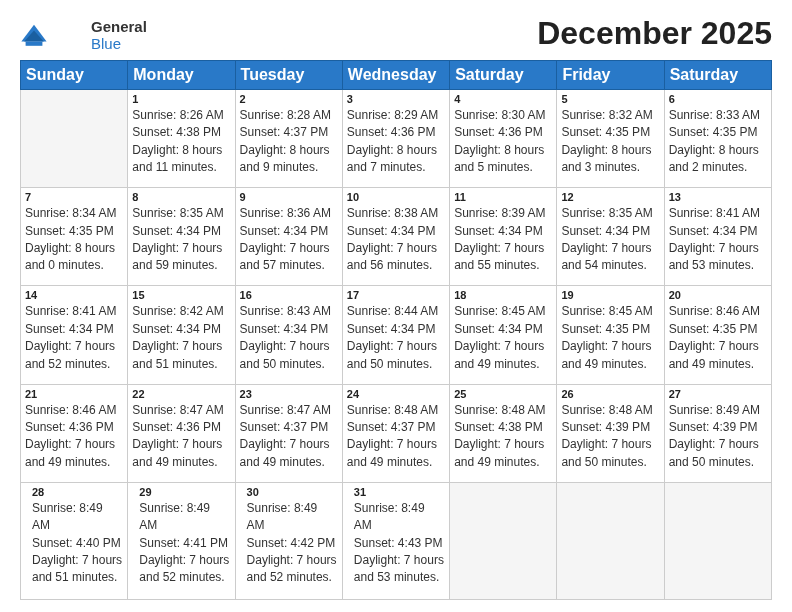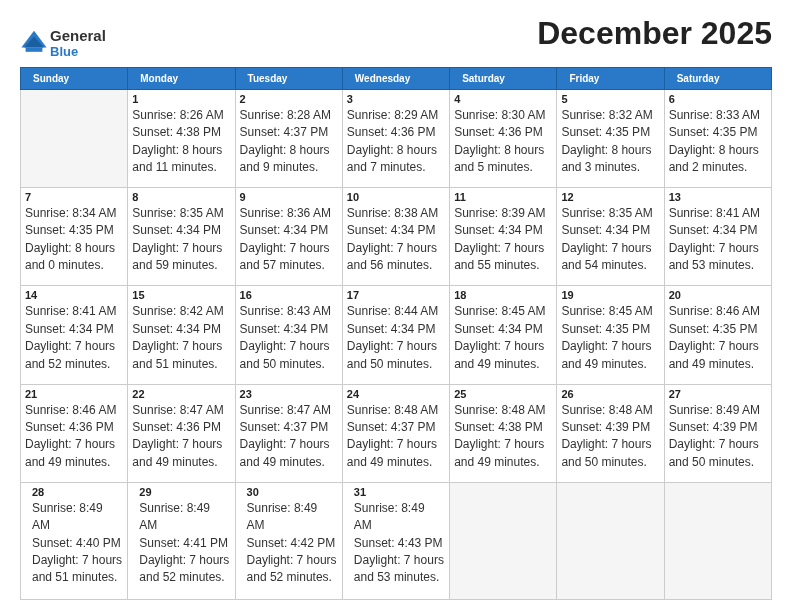--- a/index.html
+++ b/index.html
@@ -18,35 +18,37 @@
       flex-direction: column;
     }
     .header {
       display: flex;
       align-items: flex-start;
       justify-content: space-between;
       margin-bottom: 8px;
     }
     .logo {
       display: flex;
-      margin-top: 12px;
+      align-items: center;
+      margin-top: 3px;
+      gap: 41px;
     }
     .logo-text {
       display: flex;
       flex-direction: column;
       line-height: 1.1;
     }
     .logo-general {
       font-size: 15px;
       font-weight: bold;
       color: #333;
     }
     .logo-blue {
-      font-size: 13px;
-      font-weight: bold;
+      font-size: 15px;
+      font-weight: normal;
       color: #2979c8;
     }
     .logo-icon {
       width: 28px;
       height: 28px;
       margin-right: 2px;
     }
     .title-block {
       text-align: center;
       margin-left: 43px;
@@ -65,23 +67,23 @@
     .calendar {
       flex: 1;
       border: 1px solid #bbb;
       border-collapse: collapse;
       width: 100%;
       table-layout: fixed;
     }
     .calendar th {
       background: #2979c8;
       color: #fff;
-      font-size: 10px;
+      font-size: 16px;
       font-weight: bold;
-      padding: 5px 12px;
+      padding: 5px 5px;
       border: 1px solid #1a5fa0;
       text-align: left;
     }
     .calendar td {
       border: 1px solid #ccc;
       vertical-align: top;
       padding: 3px 4px;
       font-size: 9.5px;
       color: #333;
       height: 88px;

